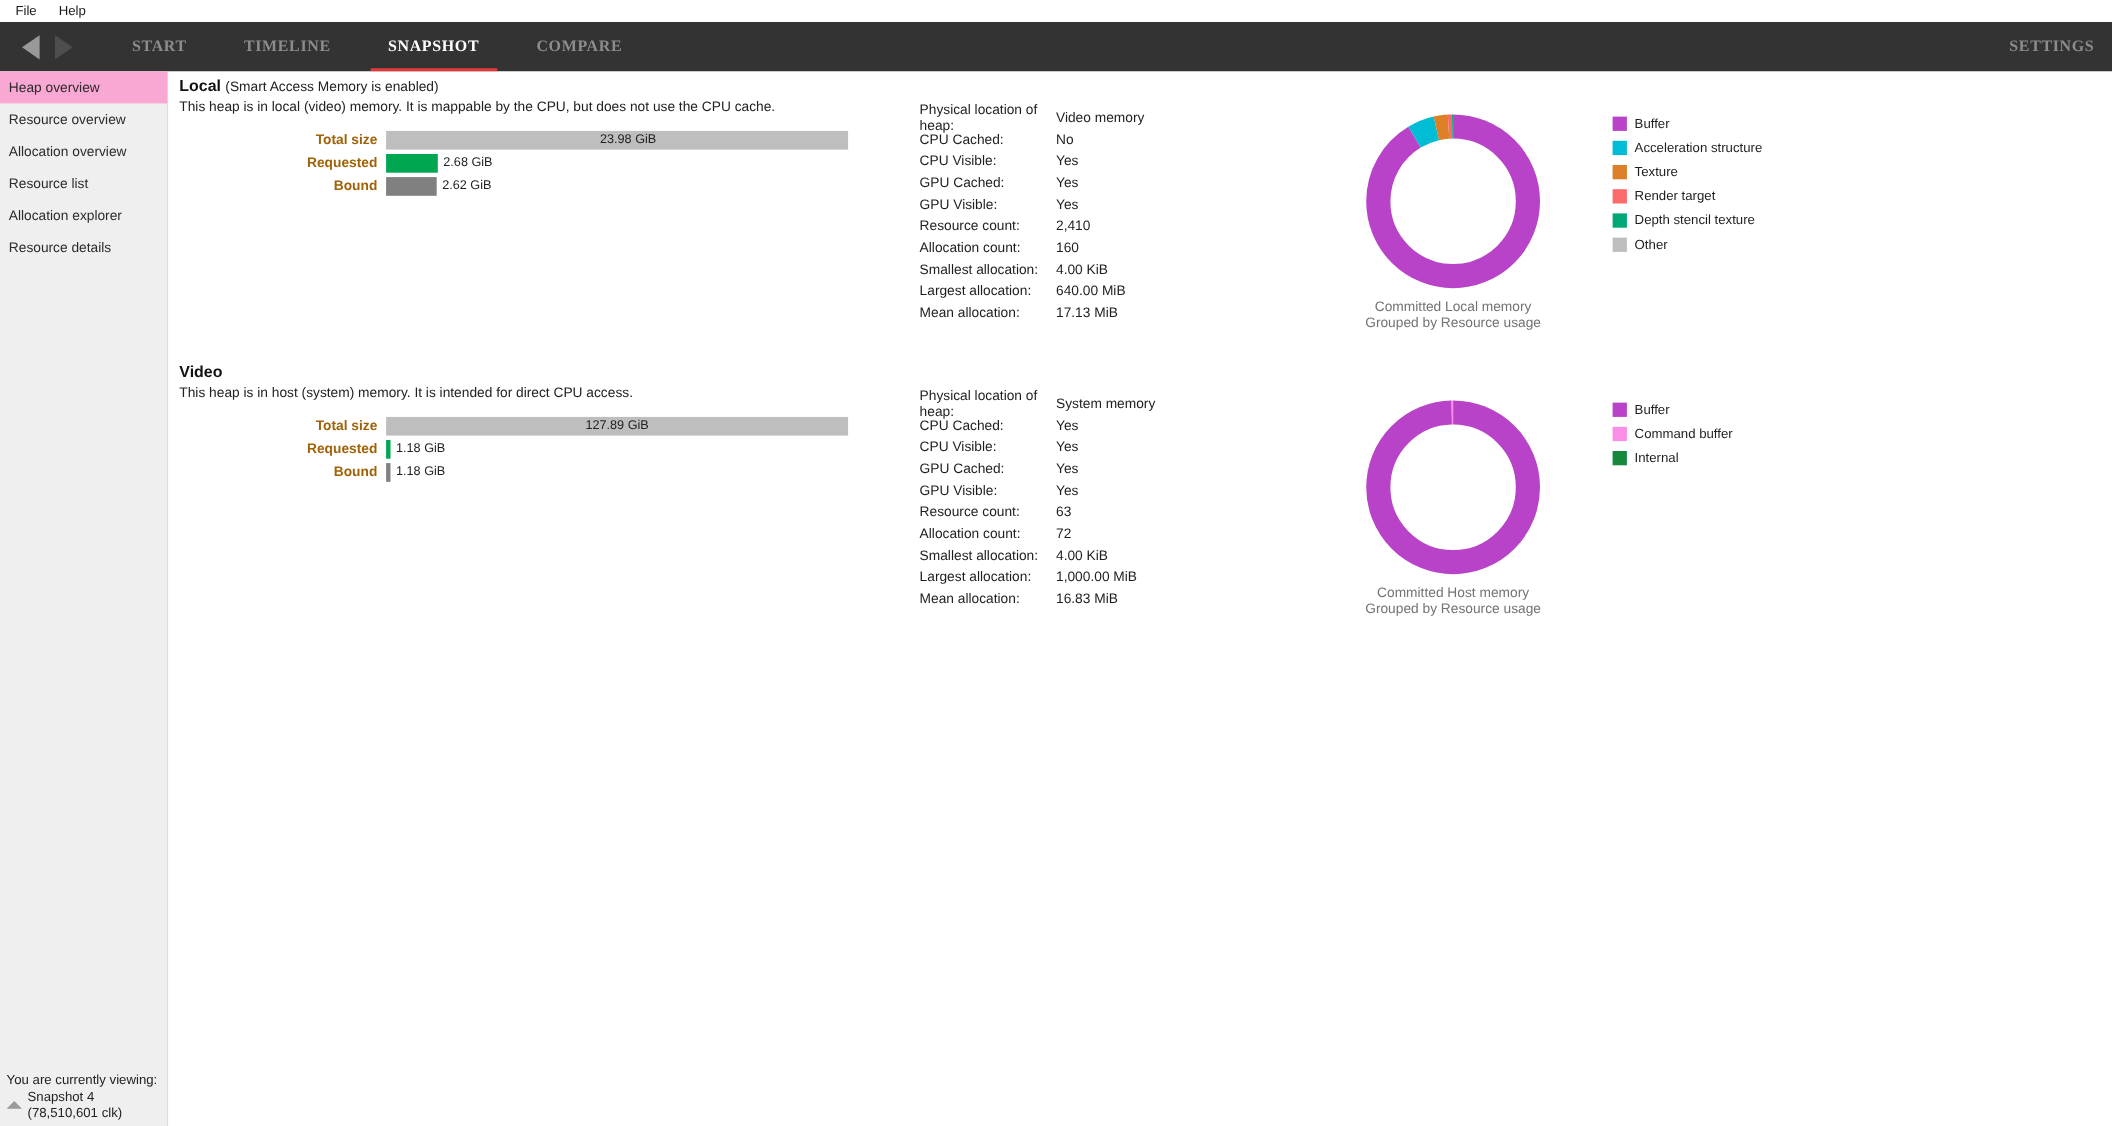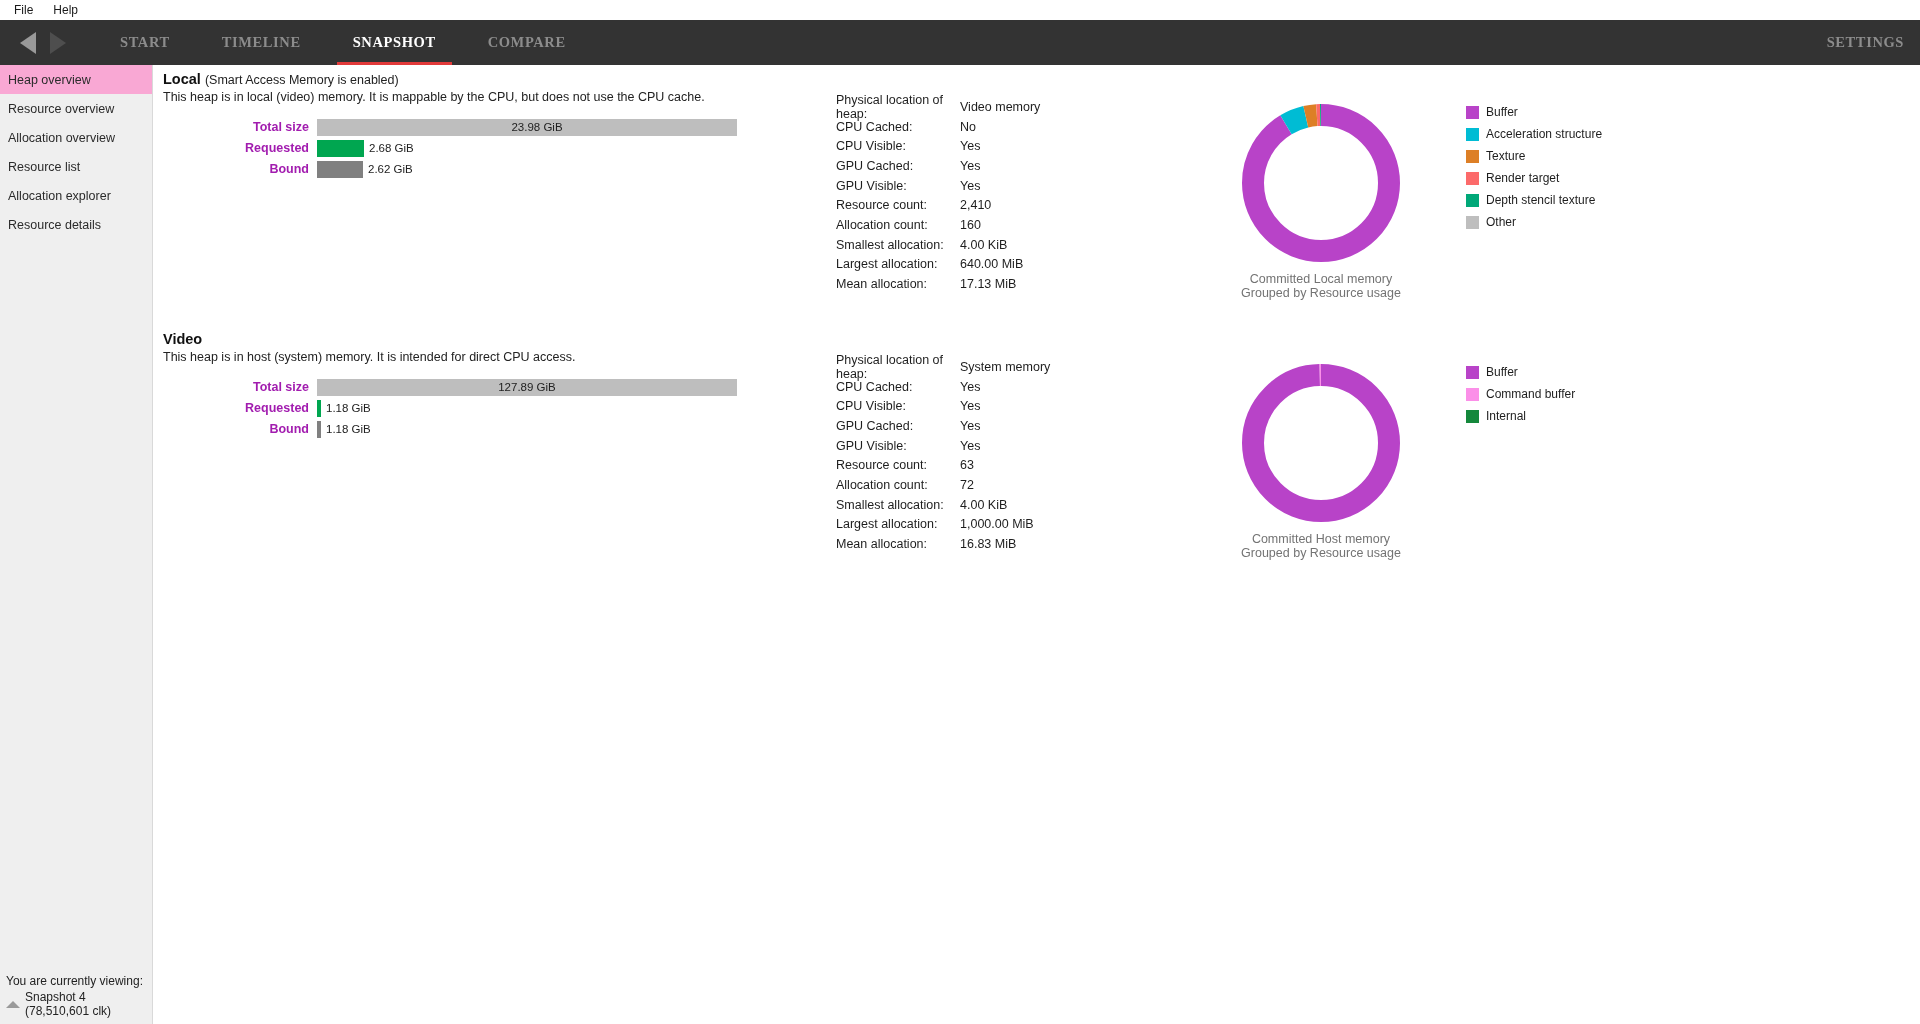--- a/index.html
+++ b/index.html
@@ -166,25 +166,25 @@
   }
 
   .bars { margin-top: 13px; }
   .bar-row {
     display: flex;
     align-items: center;
     height: 20px;
     margin-bottom: 1px;
   }
   .bar-label {
-    width: 164px;
+    width: 198px;
     text-align: right;
     font-size: 12.5px;
     font-weight: bold;
-    color: #a21caf;
+    color: #a16207;
     padding-right: 8px;
   }
   .bar-track {
     height: 17px;
     position: relative;
     display: flex;
     align-items: center;
   }
   .bar-fill {
     height: 17px;

